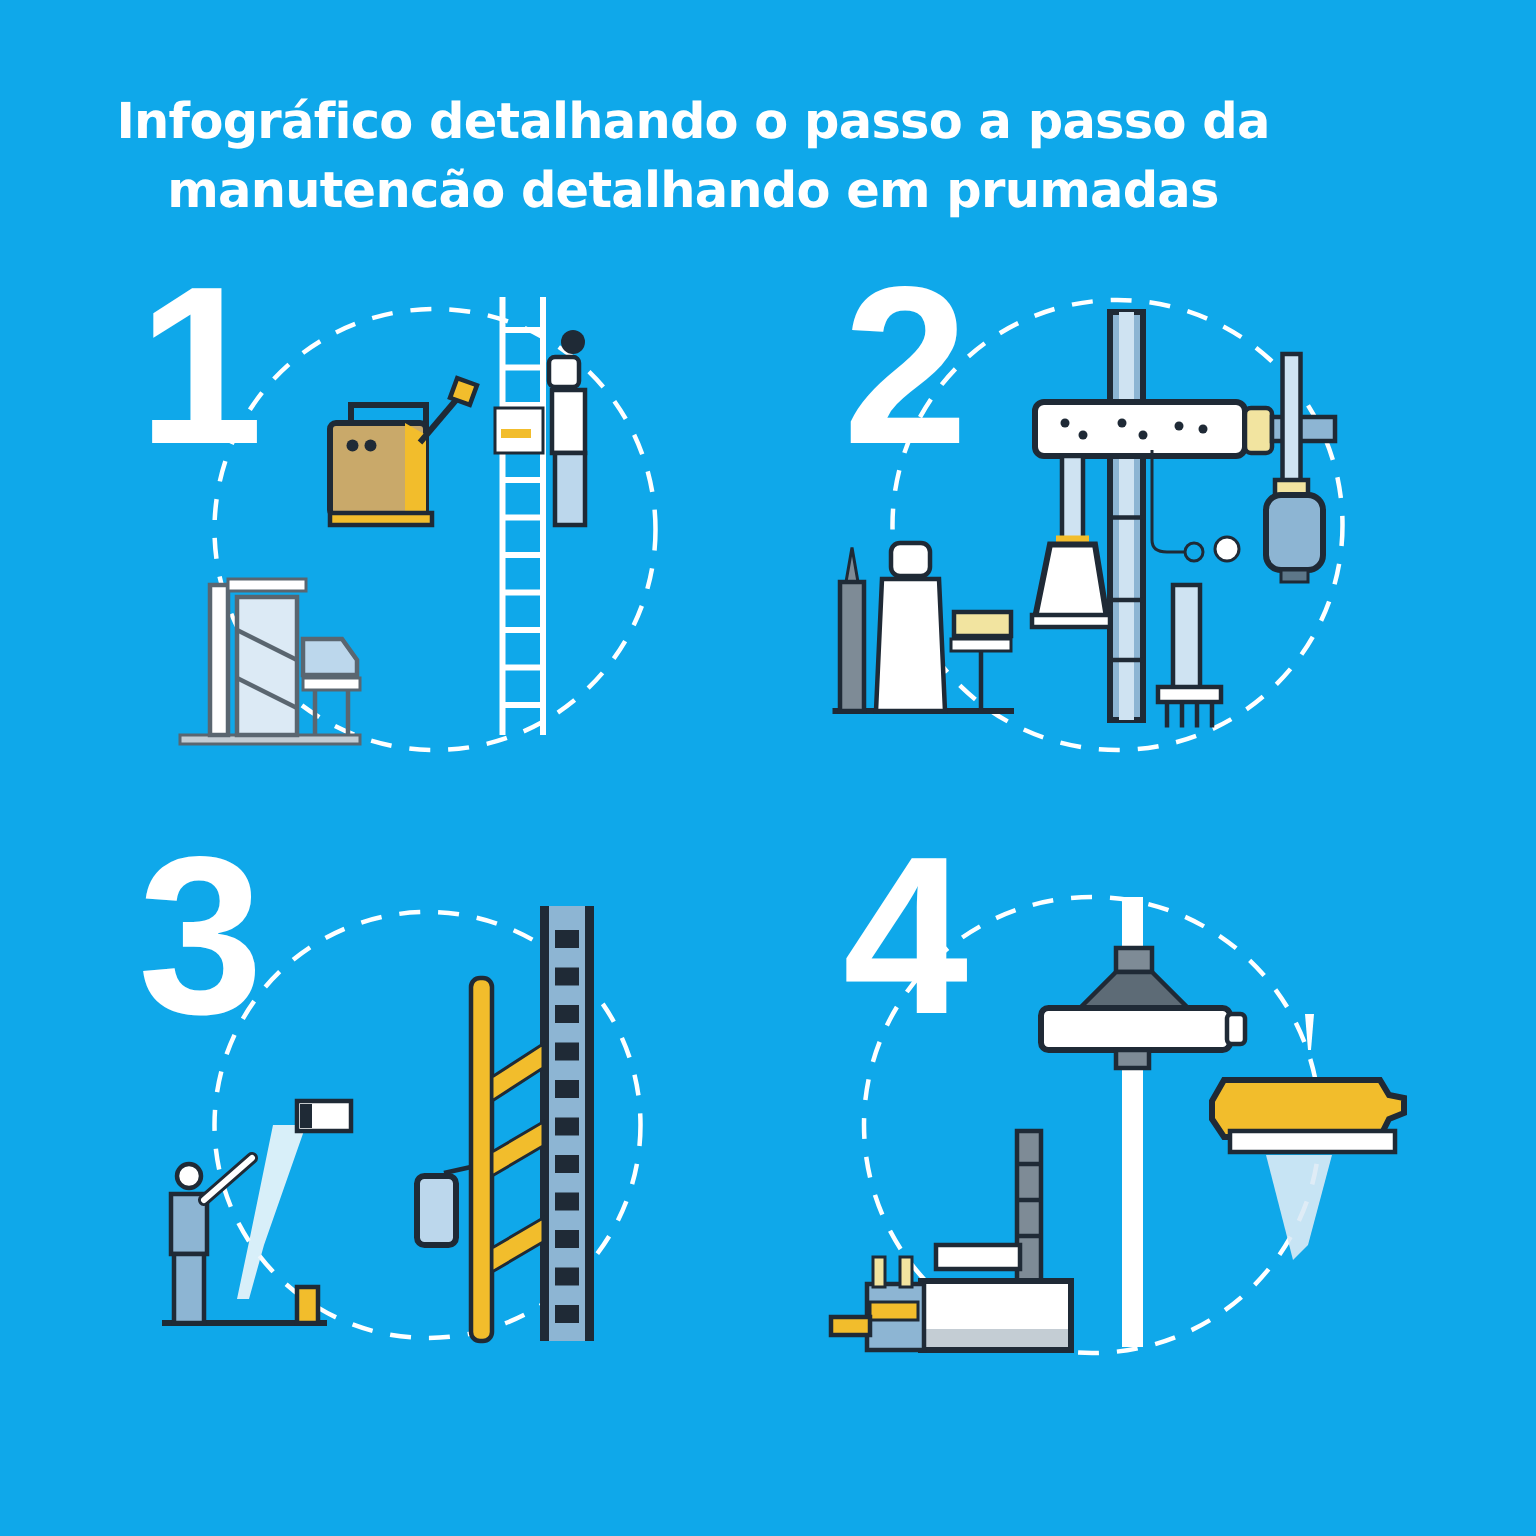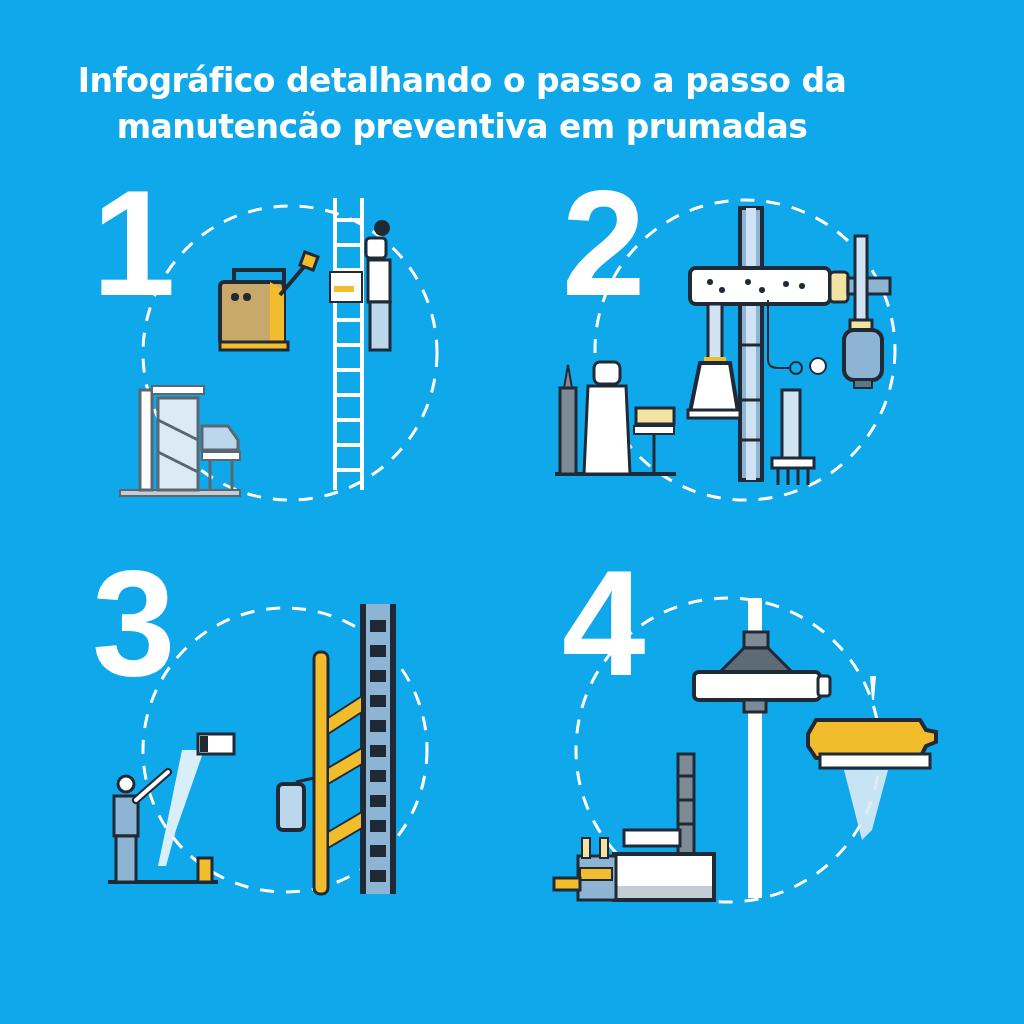--- a/index.html
+++ b/index.html
@@ -23,21 +23,21 @@
     font-weight: bold; font-size: 150px; line-height: 1;
   }
   .panel { position: absolute; }
   svg { display: block; }
 </style>
 </head>
 <body>
 
 <div class="title">
   <span>Infográfico detalhando o passo a passo da</span>
-  <span>manutencão preventiva em prumadas</span>
+  <span>manutencão detalhando em prumadas</span>
 </div>
 
 <div class="step-number" style="left:92px; top:168px;">1</div>
 <div class="panel" style="left:110px; top:190px;">
   <svg width="360" height="340" viewBox="0 0 360 340">
     <circle cx="180" cy="163" r="147" fill="none" stroke="#ffffff" stroke-width="3" stroke-dasharray="14 12"></circle>
 
     <g>
       <rect x="124" y="80" width="50" height="14" fill="none" stroke="#1f2a36" stroke-width="4"></rect>
       <rect x="110" y="92" width="64" height="62" rx="4" fill="#c9a96a" stroke="#1f2a36" stroke-width="4"></rect>

